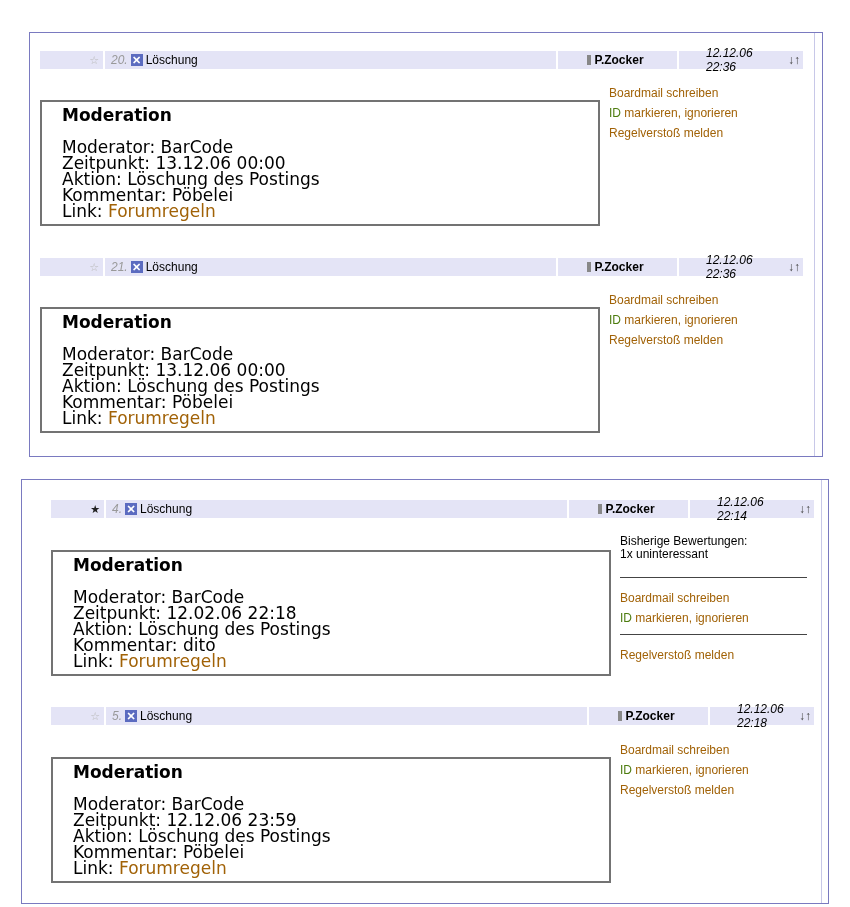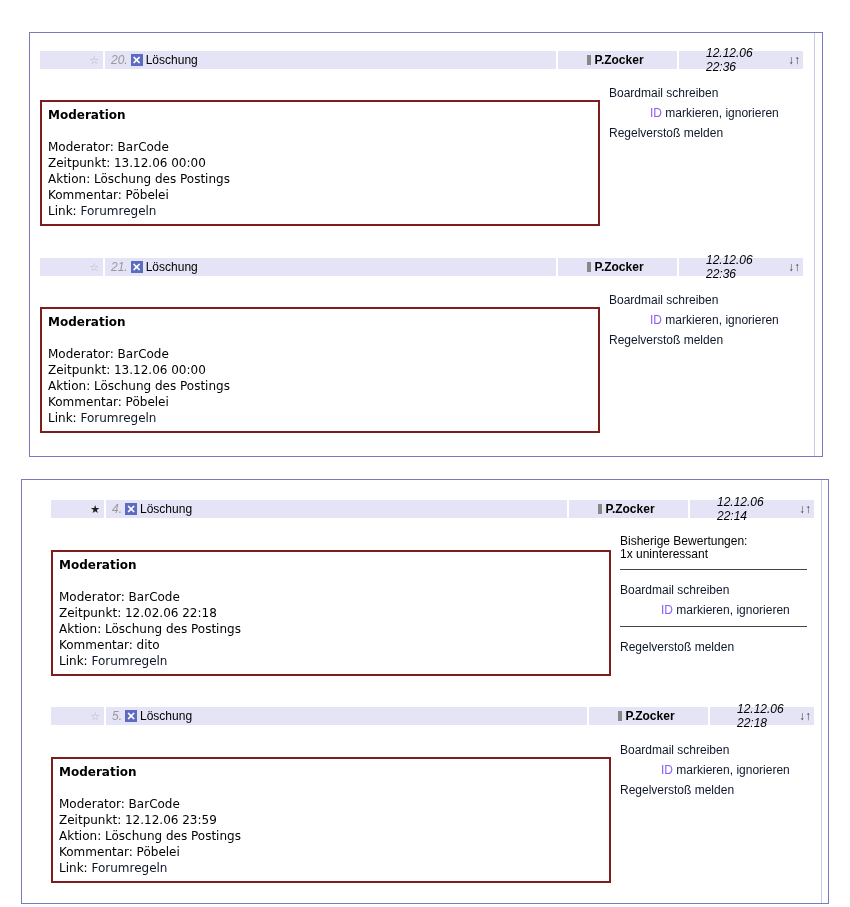--- a/index.html
+++ b/index.html
@@ -1,44 +1,44 @@
 <!DOCTYPE html>
 <html><head>
 <meta charset="utf-8">
 <style>
   html, body { margin: 0; padding: 0; background: #ffffff; }
   body { width: 850px; height: 907px; position: relative; overflow: hidden;
          font-family: "Liberation Sans", sans-serif; font-size: 12px; color: #000; }
-  a, .link { color: #0f172a; text-decoration: none; cursor: pointer; }
+  a, .link { color: #a16207; text-decoration: none; cursor: pointer; }
 
   .panel { position: absolute; border: 1px solid #7a7ac0; background: #fff; box-sizing: border-box; }
   .panel .inner-line { position: absolute; top: 0; bottom: 0; width: 1px; background: #c8c8e8; }
   .hdr { position: absolute; height: 18px; display: flex; align-items: stretch; }
   .hdr .cell { background: #e4e4f6; display: flex; align-items: center; box-sizing: border-box; }
   .hdr .c-left { justify-content: flex-end; padding-right: 4px; }
   .hdr .c-title { flex: 1; margin-left: 2px; padding-left: 6px; }
   .hdr .c-user { margin-left: 2px; justify-content: center; padding-right: 4px; font-weight: bold; }
   .hdr .c-date { margin-left: 2px; justify-content: flex-end; padding-right: 3px; font-style: italic; padding-left: 27px; }
 
   .star { font-size: 11px; color: #bbb; }
   .star.filled { color: #222; }
   .num { font-style: italic; color: #999; margin-right: 3px; }
   .xicon { display: inline-block; width: 12px; height: 12px; background: #5b6bc0; color: #fff;
            font-size: 11px; line-height: 12px; text-align: center; font-weight: bold; margin-right: 3px; }
   .phone { display: inline-block; width: 4px; height: 10px; background: #888; margin-right: 3px; }
   .arrows { font-style: normal; color: #444; margin-left: 3px; }
 
-  .modbox { position: absolute; border: 2px solid #7f1d1d; box-sizing: border-box;
-            font-family: "DejaVu Sans", sans-serif; font-size: 12px; line-height: 16px;
-            padding: 5px 6px; }
+  .modbox { position: absolute; border: 2px solid #737373; box-sizing: border-box;
+            font-family: "DejaVu Sans", sans-serif; font-size: 17px; line-height: 16px;
+            padding: 5px 20px; }
   .modbox .title { font-weight: bold; margin-bottom: 16px; }
 
   .side { position: absolute; font-size: 12px; line-height: 20px; }
-  .side .plain { color: #8b5cf6; margin-left: 41px; }
-  .side .ratings { line-height: 13px; margin-bottom: 8px; }
+  .side .plain { color: #4d7c0f; }
+  .side .ratings { line-height: 13px; margin-bottom: 16px; }
   .side hr { border: none; border-top: 1px solid #444; margin: 0 0 10px 0; width: 187px; }
 </style>
 </head>
 <body>
 
 <div class="panel" style="left:29px; top:32px; width:794px; height:425px;">
   <div class="inner-line" style="left:784px;"></div>
 
   <div class="hdr" style="left:10px; top:18px; width:763px;">
     <div class="cell c-left" style="width:63px;">

